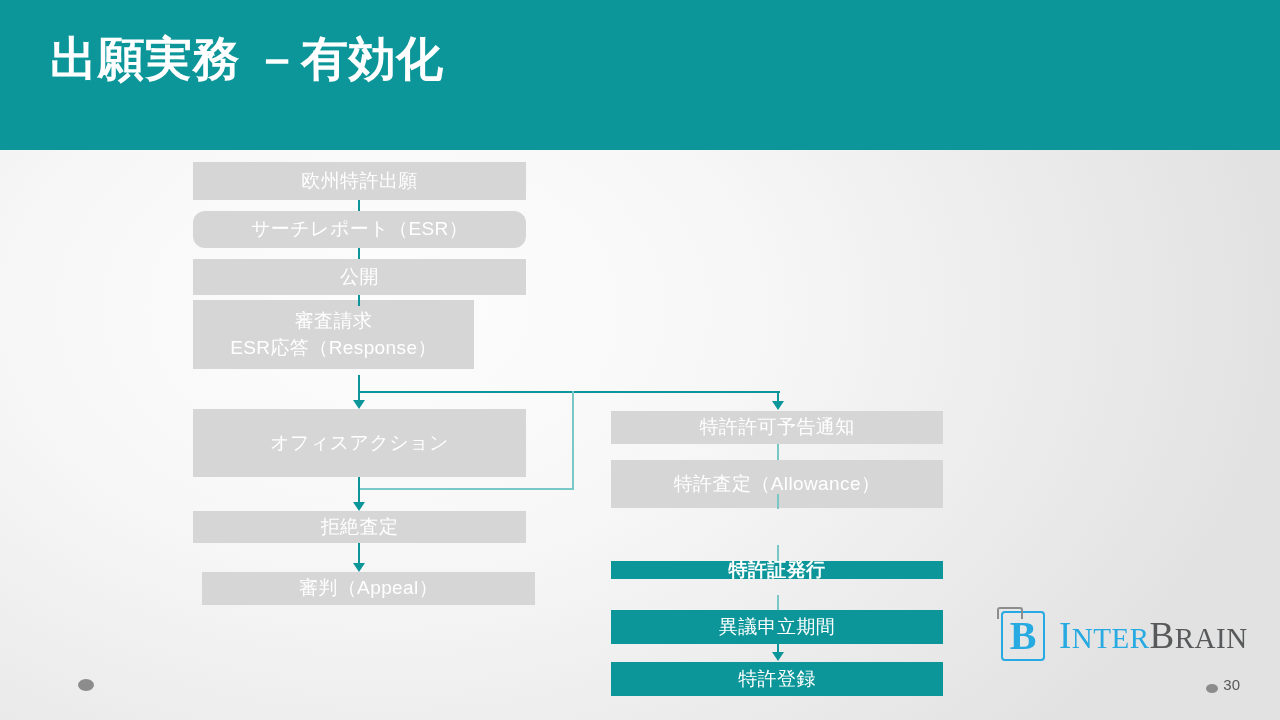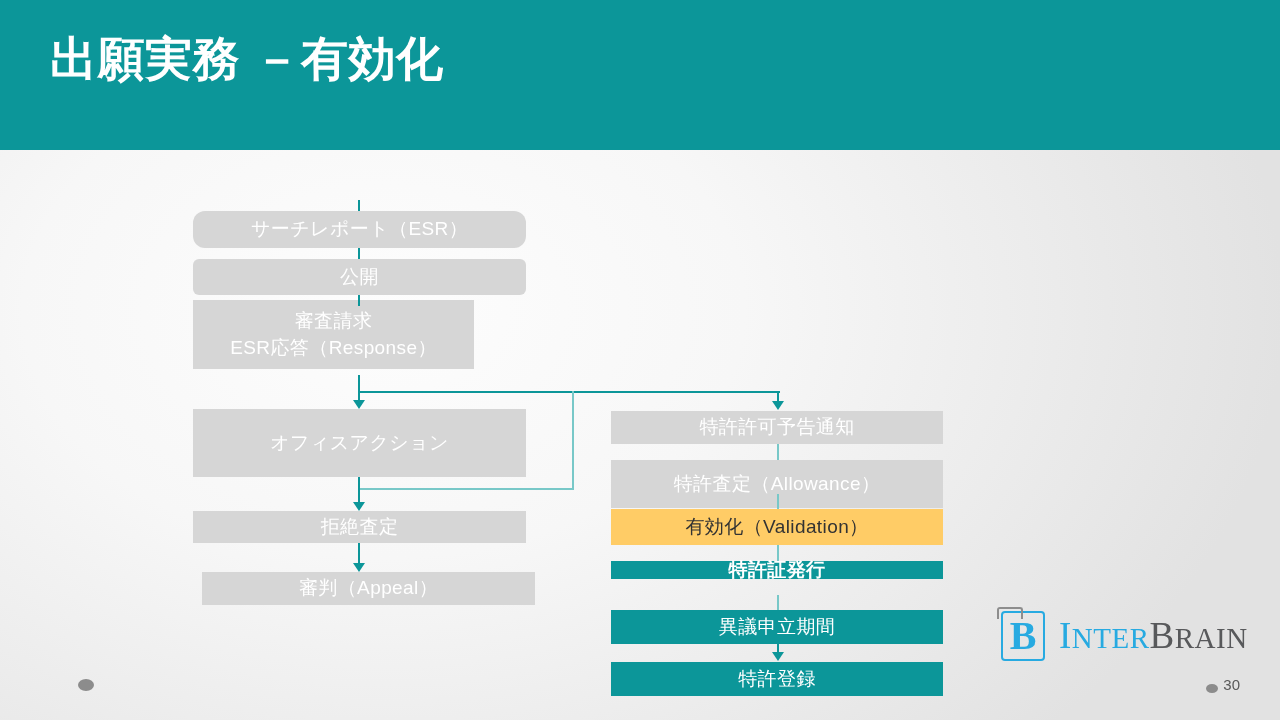--- a/index.html
+++ b/index.html
@@ -191,26 +191,29 @@
 </head>
 <body>
 
 <div id="slide">
 
   <div id="slide-body-bg"></div>
 
   <div id="header-band"></div>
   <div id="slide-title">出願実務 －有効化</div>
 
+  <div class="node gray" style="left:193px; top:162px; width:333px; height:38px;">
+    <span class="line">欧州特許出願</span>
+  </div>
 
   <div class="node gray" style="left:193px; top:211px; width:333px; height:37px;border-radius:12px;">
     <span class="line">サーチレポート（ESR）</span>
   </div>
 
-  <div class="node gray" style="left:193px; top:259px; width:333px; height:36px;border-radius:6px;">
+  <div class="node gray" style="left:193px; top:259px; width:333px; height:36px;">
     <span class="line">公開</span>
   </div>
 
   <div class="node gray" style="left:193px; top:300px; width:281px; height:69px;">
     <span class="line">審査請求</span>
     <span class="line">ESR応答（Response）</span>
   </div>
 
   <div class="node gray" style="left:193px; top:409px; width:333px; height:68px;gap:22px;">
     <span class="line">オフィスアクション</span>
@@ -225,23 +228,20 @@
   </div>
 
   <div class="node gray" style="left:611px; top:411px; width:332px; height:33px;">
     <span class="line">特許許可予告通知</span>
   </div>
 
   <div class="node gray" style="left:611px; top:460px; width:332px; height:48px;">
     <span class="line">特許査定（Allowance）</span>
   </div>
 
-  <div class="node orange" style="left:611px; top:509px; width:332px; height:36px;">
-    <span class="line">有効化（Validation）</span>
-  </div>
 
   <div class="node teal" style="left:611px; top:561px; width:332px; height:18px;font-weight:bold;">
     <span class="line">特許証発行</span>
   </div>
 
   <div class="node teal" style="left:611px; top:610px; width:332px; height:34px;">
     <span class="line">異議申立期間</span>
   </div>
 
   <div class="node teal" style="left:611px; top:662px; width:332px; height:34px;">

